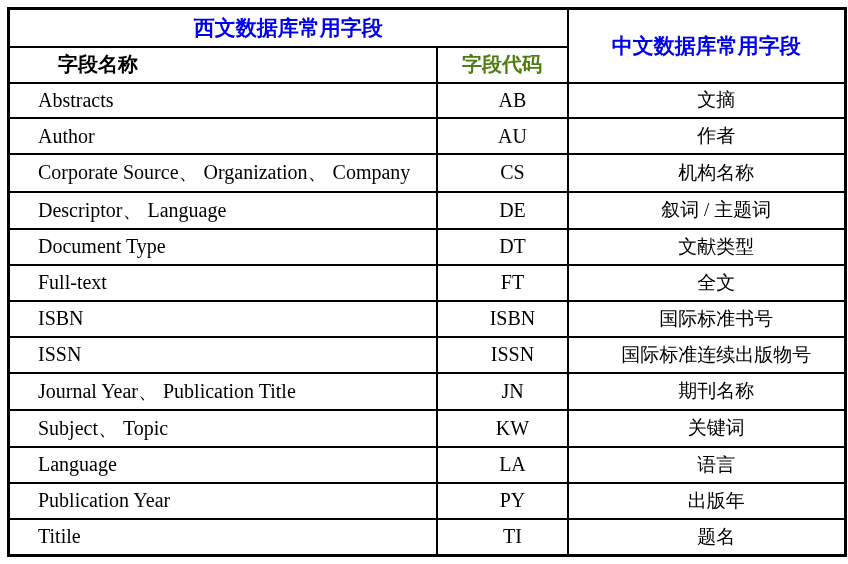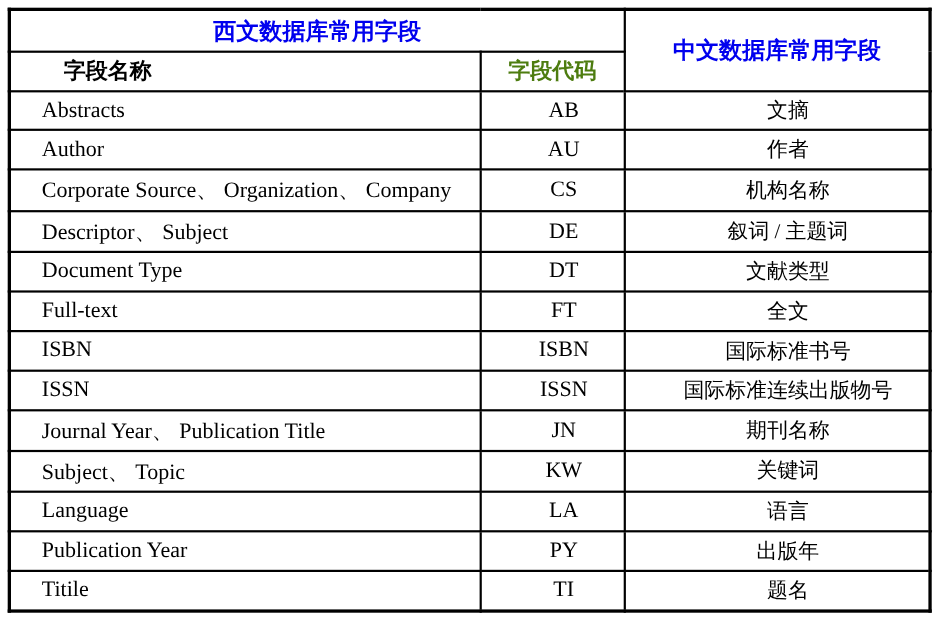--- a/index.html
+++ b/index.html
@@ -106,21 +106,21 @@
         <td class="cell-name">Author</td>
         <td class="cell-code">AU</td>
         <td class="cell-cn">作者</td>
       </tr>
       <tr>
         <td class="cell-name">Corporate Source、 Organization、 Company</td>
         <td class="cell-code">CS</td>
         <td class="cell-cn">机构名称</td>
       </tr>
       <tr>
-        <td class="cell-name">Descriptor、 Subject</td>
+        <td class="cell-name">Descriptor、 Language</td>
         <td class="cell-code">DE</td>
         <td class="cell-cn">叙词 / 主题词</td>
       </tr>
       <tr>
         <td class="cell-name">Document Type</td>
         <td class="cell-code">DT</td>
         <td class="cell-cn">文献类型</td>
       </tr>
       <tr>
         <td class="cell-name">Full-text</td>

